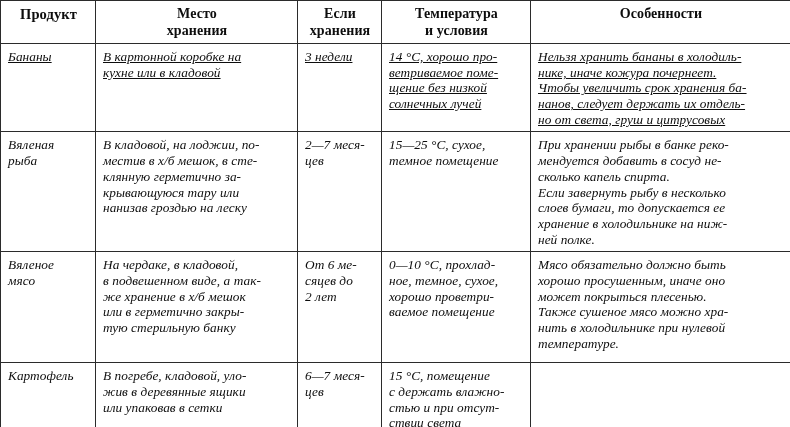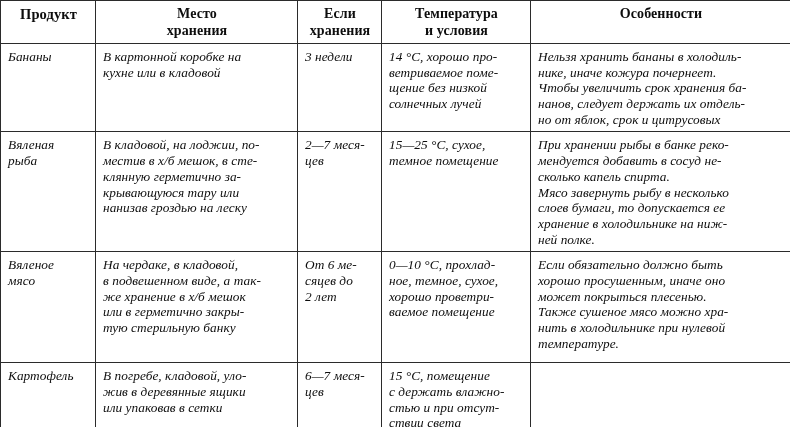--- a/index.html
+++ b/index.html
@@ -62,21 +62,21 @@
 
   
   col.c1 { width: 95px; }
   col.c2 { width: 202px; }
   col.c3 { width: 84px; }
   col.c4 { width: 149px; }
   col.c5 { width: 260px; }
 
   
   tr.head-row  { height: 34px; }
-  tr.r1 { height: 88px; }
+  tr.r1 { height: 88px; text-decoration: underline; }
   tr.r2 { height: 118px; margin-left: 24px; }
   tr.r3 { height: 111px; }
   tr.r4 { height: 76px; }
 
   .cell-lines > span {
     display: block;
     white-space: pre;
   }
 </style>
 </head>
@@ -129,21 +129,21 @@
             <span>14 °С, хорошо про-</span>
             <span>ветриваемое поме-</span>
             <span>щение без низкой</span>
             <span>солнечных лучей</span>
           </td>
         <td class="cell-lines">
             <span>Нельзя хранить бананы в холодиль-</span>
             <span>нике, иначе кожура почернеет.</span>
             <span>Чтобы увеличить срок хранения ба-</span>
             <span>нанов, следует держать их отдель-</span>
-            <span>но от яблок, срок и цитрусовых</span>
+            <span>но от света, груш и цитрусовых</span>
           </td>
       </tr>
       <tr class="r2">
         <td class="cell-lines">
             <span>Вяленая</span>
             <span>рыба</span>
           </td>
         <td class="cell-lines">
             <span>В кладовой, на лоджии, по-</span>
             <span>местив в х/б мешок, в сте-</span>
@@ -156,21 +156,21 @@
             <span>цев</span>
           </td>
         <td class="cell-lines">
             <span>15—25 °С, сухое,</span>
             <span>темное помещение</span>
           </td>
         <td class="cell-lines">
             <span>При хранении рыбы в банке реко-</span>
             <span>мендуется добавить в сосуд не-</span>
             <span>сколько капель спирта.</span>
-            <span>Мясо завернуть рыбу в несколько</span>
+            <span>Если завернуть рыбу в несколько</span>
             <span>слоев бумаги, то допускается ее</span>
             <span>хранение в холодильнике на ниж-</span>
             <span>ней полке.</span>
           </td>
       </tr>
       <tr class="r3">
         <td class="cell-lines">
             <span>Вяленое</span>
             <span>мясо</span>
           </td>
@@ -186,21 +186,21 @@
             <span>сяцев до</span>
             <span>2 лет</span>
           </td>
         <td class="cell-lines">
             <span>0—10 °С, прохлад-</span>
             <span>ное, темное, сухое,</span>
             <span>хорошо проветри-</span>
             <span>ваемое помещение</span>
           </td>
         <td class="cell-lines">
-            <span>Если обязательно должно быть</span>
+            <span>Мясо обязательно должно быть</span>
             <span>хорошо просушенным, иначе оно</span>
             <span>может покрыться плесенью.</span>
             <span>Также сушеное мясо можно хра-</span>
             <span>нить в холодильнике при нулевой</span>
             <span>температуре.</span>
           </td>
       </tr>
       <tr class="r4">
         <td class="cell-lines">
             <span>Картофель</span>

